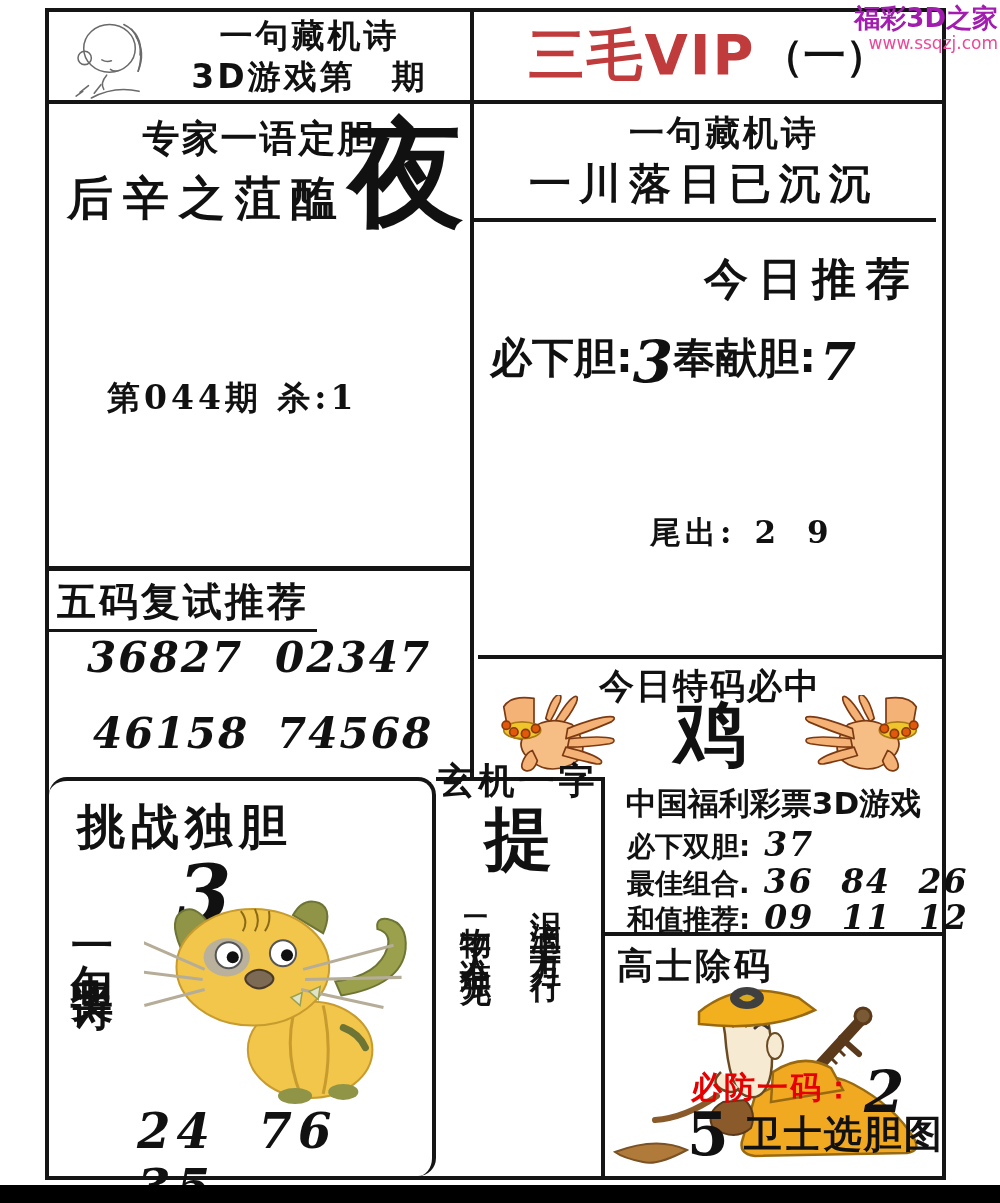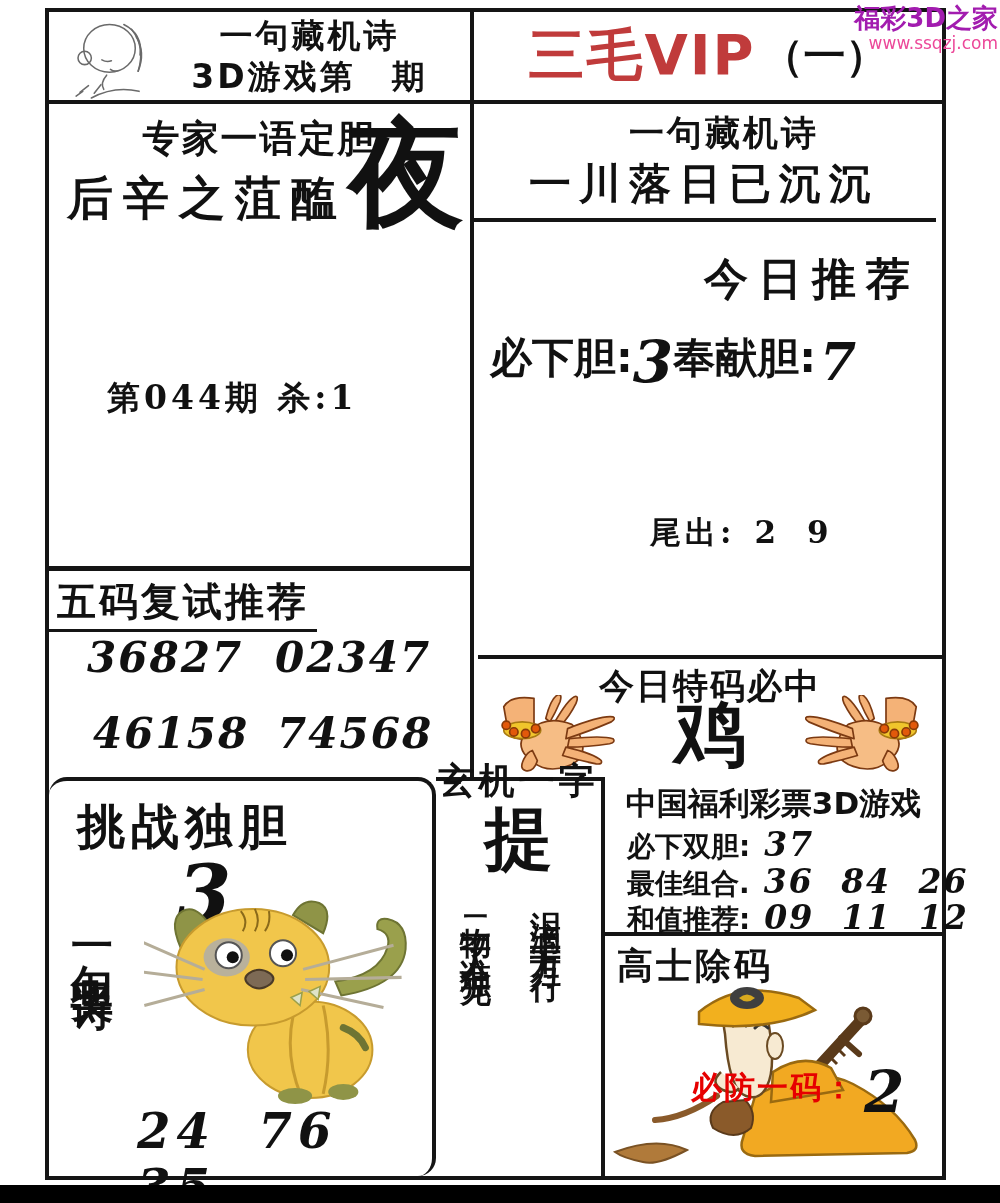--- a/index.html
+++ b/index.html
@@ -231,18 +231,22 @@
         <path d="M128,52 q6,-7 13,0 M150,54 q6,-7 13,0" fill="none" stroke="#333" stroke-width="3" stroke-linecap="round"></path>
         <ellipse cx="170" cy="72" rx="8" ry="13" fill="#f7ead2" stroke="#6a4a22" stroke-width="2"></ellipse>
         <path d="M94,38 q42,-34 100,-14 l16,12 q-46,22 -116,14 z" fill="#f2b01e" stroke="#9a6a10" stroke-width="2.5"></path>
         <ellipse cx="142" cy="24" rx="17" ry="11" fill="#3f3f3f"></ellipse>
         <path d="M134,24 q8,-7 16,0 q-8,7 -16,0 z" fill="#d8a91e"></path>
       </svg>
       <div class="abs hd" style="left:12px;top:6px;font-size:36px;letter-spacing:3px;z-index:2;">高士除码</div>
       <div class="abs" style="left:86px;top:122px;white-space:nowrap;z-index:2;">
         <span class="guard-label">必防一码：</span><span class="guard-value">2</span>
       </div>
+      <div class="abs" style="left:82px;top:168px;white-space:nowrap;z-index:2;">
+        <span class="cal" style="font-size:60px;line-height:1;">5</span>
+        <span class="hd" style="font-size:38px;margin-left:10px;vertical-align:8px;letter-spacing:2px;">卫士选胆图</span>
+      </div>
     </div>
 
   </div>
 
   <div class="bottom-bar"></div>
 </div>
 
 </body></html>

